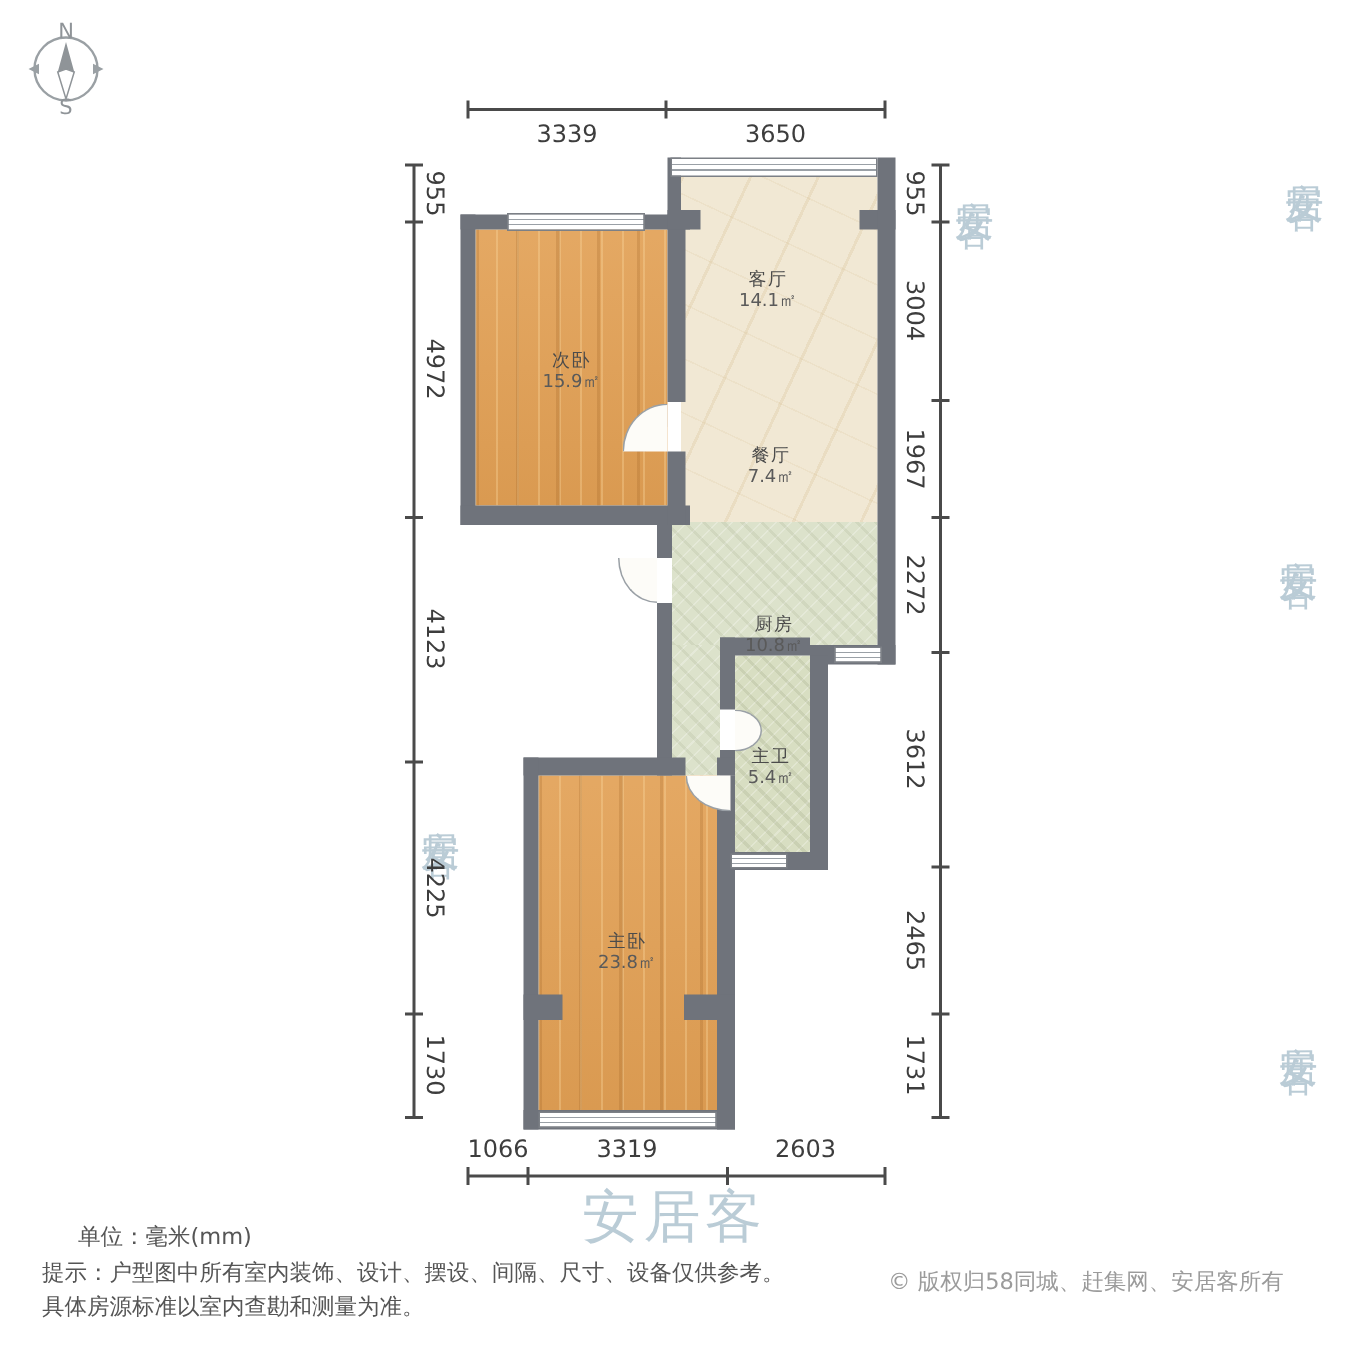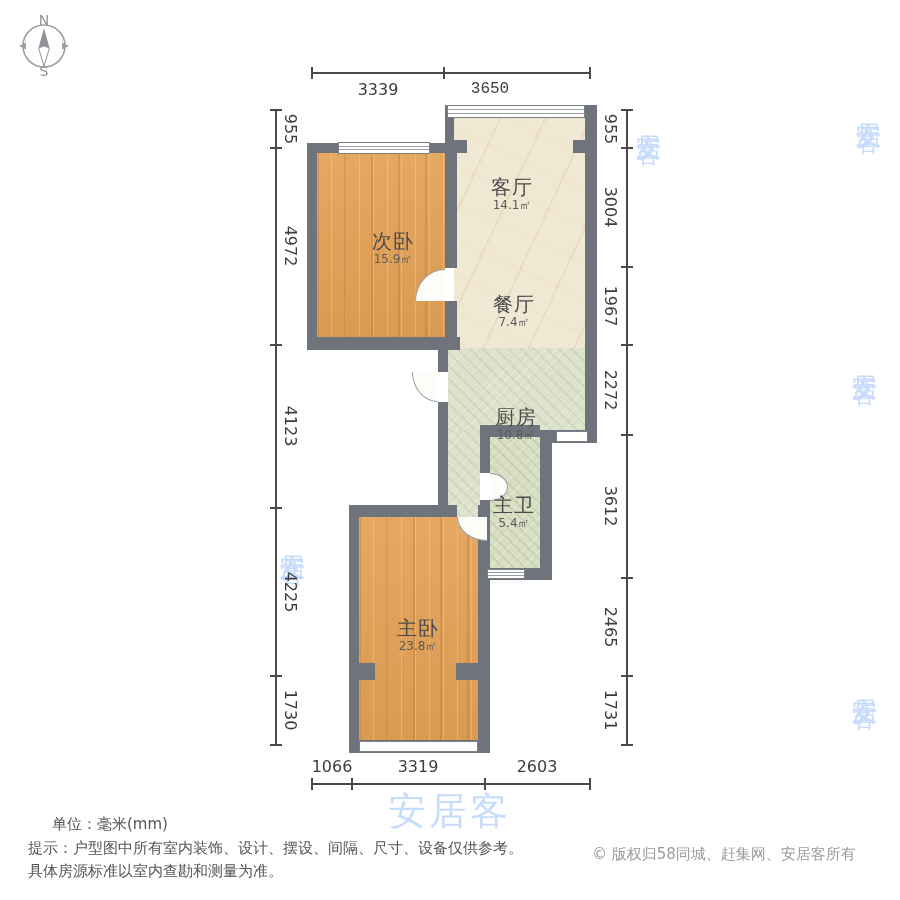--- a/index.html
+++ b/index.html
@@ -39,35 +39,35 @@
   .window{
     position:absolute;border:1px solid #7c8086;box-sizing:border-box;
     background:linear-gradient(to bottom,#fff 0 28%,#9aa0a6 28% 37%,#fff 37% 63%,#9aa0a6 63% 72%,#fff 72% 100%);
   }
   .door{position:absolute;background:#fdfcf8;box-sizing:border-box;}
   
   .room-label{
     position:absolute;transform:translate(-50%,-50%);
     text-align:center;color:#4b4b4b;line-height:1.15;white-space:nowrap;
   }
-  .room-label .rname{font-size:20px;letter-spacing:1px;}
+  .room-label .rname{font-size:12px;letter-spacing:1px;}
   .room-label .rarea{font-size:12px;color:#5a5a5a;}
   
   .dim-line{position:absolute;background:#4a4a4a;}
   .dim-tick{position:absolute;background:#4a4a4a;}
   .dim-label{
     position:absolute;transform:translate(-50%,-50%);
     font-size:16px;color:#3d3d3d;white-space:nowrap;
   }
   .dim-label.v{writing-mode:vertical-rl;text-orientation:mixed;}
   
   .foot-text{position:absolute;font-size:15px;color:#555;white-space:nowrap;}
   .copyright{position:absolute;font-size:15px;color:#9b9b9b;white-space:nowrap;}
   
-  .wm{position:absolute;color:#3b82f6;opacity:.28;letter-spacing:3px;pointer-events:none;}
+  .wm{position:absolute;color:#0c4a6e;opacity:.28;letter-spacing:3px;pointer-events:none;}
   .wm.v{writing-mode:vertical-rl;font-size:26px;}
   .wm.h{font-size:38px;}
   .compass{position:absolute;left:12px;top:8px;}
 </style>
 </head>
 <body>
 
 <div id="canvas">
 
   <div class="wm v" style="left:632px;top:112px;">安居客</div>
@@ -123,21 +123,21 @@
   <div class="window" style="left:338px;top:142px;width:92px;height:12px;"></div>
   <div class="window" style="left:556px;top:431px;width:32px;height:11px;"></div>
   <div class="window" style="left:487px;top:569px;width:38px;height:10px;"></div>
   <div class="window" style="left:359px;top:741px;width:119px;height:11px;"></div>
 
   <div class="door" style="left:415px;top:269px;width:30px;height:32px;border-radius:100% 0 0 0;border-top:1.4px solid #9aa0a6;border-left:1.4px solid #9aa0a6;"></div>
   <div class="door" style="left:412px;top:372px;width:26px;height:30px;border-radius:0 0 0 100%;border-bottom:1.4px solid #9aa0a6;border-left:1.4px solid #9aa0a6;"></div>
   <div class="door" style="left:490px;top:473px;width:18px;height:28px;border-radius:0 100% 100% 0 / 0 50% 50% 0;border:1.4px solid #9aa0a6;border-left:none;"></div>
   <div class="door" style="left:457px;top:517px;width:30px;height:24px;border-radius:0 0 0 100%;border-bottom:1.4px solid #9aa0a6;border-left:1.4px solid #9aa0a6;"></div>
 
-  <div class="room-label" style="left:393px;top:248px;">
+  <div class="room-label" style="left:381px;top:248px;">
     <div class="rname">次卧</div>
     <div class="rarea">15.9㎡</div>
   </div>
   <div class="room-label" style="left:512px;top:194px;">
     <div class="rname">客厅</div>
     <div class="rarea">14.1㎡</div>
   </div>
   <div class="room-label" style="left:514px;top:311px;">
     <div class="rname">餐厅</div>
     <div class="rarea">7.4㎡</div>
@@ -153,21 +153,21 @@
   <div class="room-label" style="left:418px;top:635px;">
     <div class="rname">主卧</div>
     <div class="rarea">23.8㎡</div>
   </div>
 
   <div class="dim-line" style="left:312px;top:72px;width:278px;height:2px;"></div>
   <div class="dim-tick" style="left:311px;top:67px;width:2px;height:12px;"></div>
   <div class="dim-tick" style="left:443px;top:67px;width:2px;height:12px;"></div>
   <div class="dim-tick" style="left:589px;top:67px;width:2px;height:12px;"></div>
   <div class="dim-label" style="left:378px;top:89px;text-align:right;">3339</div>
-  <div class="dim-label" style="left:490px;top:89px;font-family:Liberation Mono, monospace;">3650</div>
+  <div class="dim-label" style="left:517px;top:89px;">3650</div>
 
   <div class="dim-line" style="left:312px;top:783px;width:278px;height:2px;"></div>
   <div class="dim-tick" style="left:311px;top:778px;width:2px;height:12px;"></div>
   <div class="dim-tick" style="left:351px;top:778px;width:2px;height:12px;"></div>
   <div class="dim-tick" style="left:484px;top:778px;width:2px;height:12px;"></div>
   <div class="dim-tick" style="left:589px;top:778px;width:2px;height:12px;"></div>
   <div class="dim-label" style="left:332px;top:766px;">1066</div>
   <div class="dim-label" style="left:418px;top:766px;">3319</div>
   <div class="dim-label" style="left:537px;top:766px;">2603</div>
 

